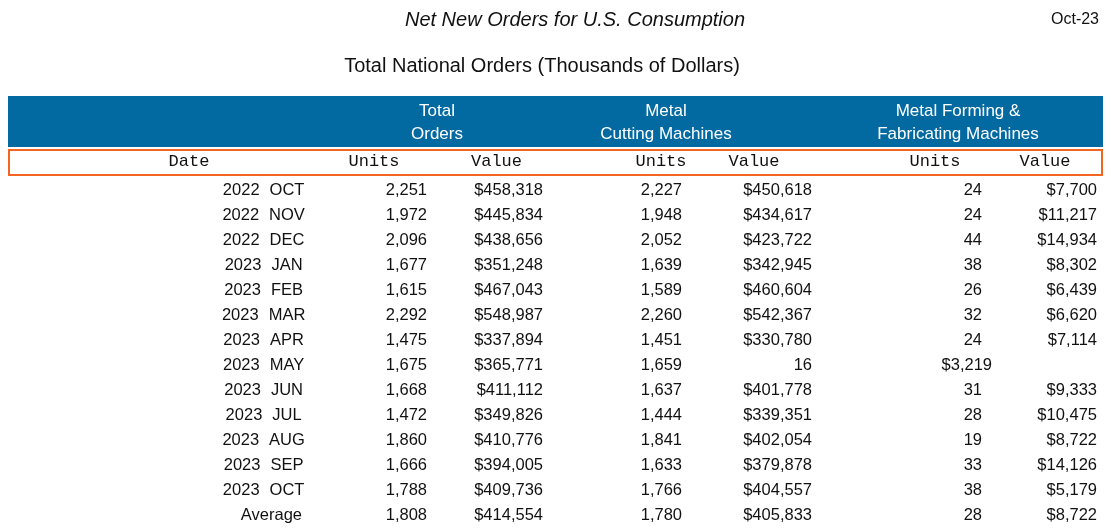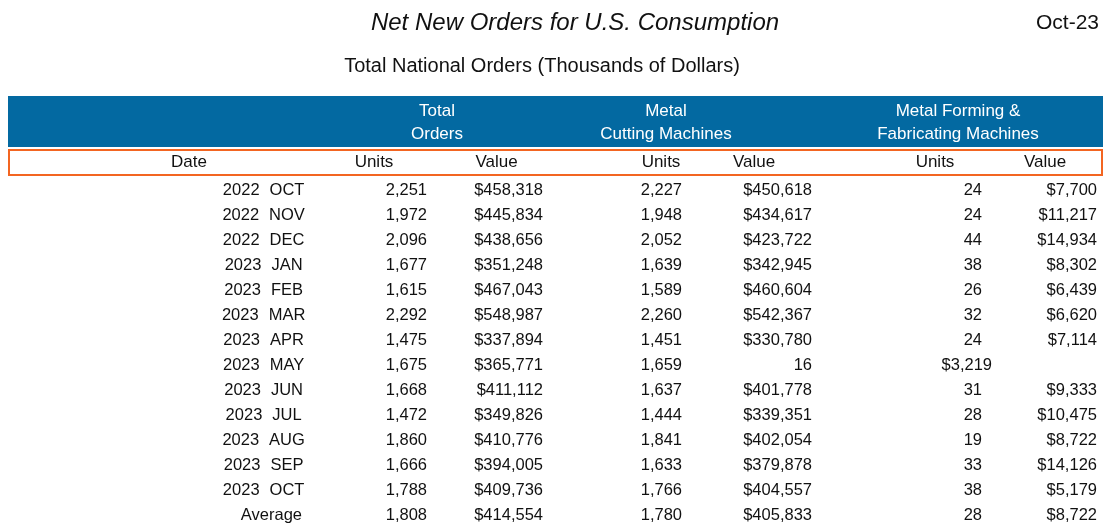--- a/index.html
+++ b/index.html
@@ -2,42 +2,42 @@
 <html><head>
 <meta charset="utf-8">
 <style>
   html,body{margin:0;padding:0;background:#fff;}
   .page{
     position:relative;width:1111px;height:531px;background:#ffffff;overflow:hidden;
     font-family:"Liberation Sans", sans-serif;color:#111;
   }
   .title{
     position:absolute;top:8px;left:575px;transform:translateX(-50%);
-    font-size:24px;font-style:italic;white-space:nowrap;text-align:center;
+    font-size:20px;font-style:italic;white-space:nowrap;text-align:center;
   }
   .report-date{
-    position:absolute;top:10px;right:12px;font-size:21px;white-space:nowrap;
+    position:absolute;top:10px;right:12px;font-size:16px;white-space:nowrap;
   }
   .subtitle{
     position:absolute;top:54px;left:542px;transform:translateX(-50%);
     font-size:20px;white-space:nowrap;
   }
   .table{position:absolute;left:8px;top:96px;width:1095px;}
   .band{
     position:relative;height:51px;background:#0369a1;color:#fff;
     font-size:17px;line-height:23px;
   }
   .band .grp{position:absolute;top:3px;transform:translateX(-50%);text-align:center;white-space:nowrap;}
   .grp-1{left:429px;} .grp-2{left:658px;} .grp-3{left:950px;}
   .grid{display:grid;grid-template-columns:300px 128px 117px 148px 127px 170px 105px;}
   .subheader{
     margin-top:2px;border:2px solid #F36521;box-sizing:border-box;
     height:27px;font-size:17px;line-height:22px;
   }
-  .subheader .h{text-align:center;white-space:nowrap;}
+  .subheader .h{text-align:center;white-space:nowrap;font-family:Liberation Mono, monospace;}
   .h-date{padding-left:58px;}
   .h-u2{padding-left:64px;}
   .h-v2{padding-right:25px;}
   .h-u3{padding-left:40px;}
   .h-v3{padding-right:15px;}
   .rows{margin-top:1px;}
   .row{height:25px;}
   .c{font-size:16.5px;line-height:25px;white-space:nowrap;}
   .num{text-align:right;}
   .p-u1{padding-right:9px;} .p-v1{padding-right:10px;}

